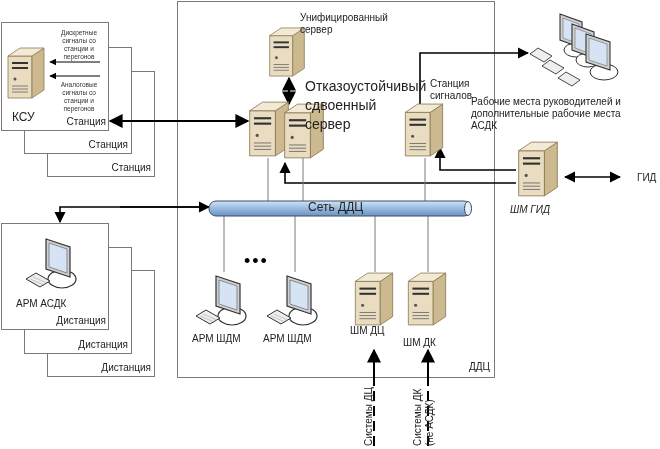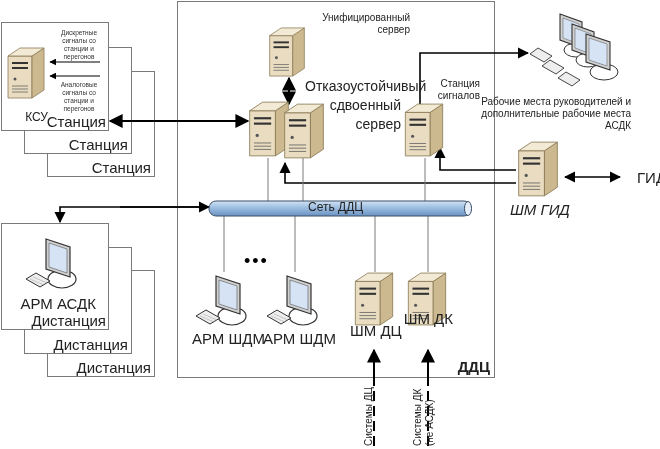--- a/index.html
+++ b/index.html
@@ -1,20 +1,20 @@
 <!DOCTYPE html>
 <html><head>
 <meta charset="utf-8">
 <style>
   html, body { margin:0; padding:0; background:#ffffff; }
   body { width:660px; height:449px; position:relative; overflow:hidden;
          font-family:"Liberation Sans", "DejaVu Sans", sans-serif; color:#222; }
   .box { position:absolute; border:1px solid #7a7a7a; background:#fff; }
-  .lbl { position:absolute; font-size:15px; line-height:13px; color:#222; white-space:nowrap; }
-  .ctr { text-align:right; }
+  .lbl { position:absolute; font-size:10px; line-height:13px; color:#222; white-space:nowrap; }
+  .ctr { text-align:left; }
   .tiny { font-size:6.5px; line-height:8px; color:#333; text-align:center; }
   .vtext { position:absolute; font-size:10px; line-height:11px; color:#222;
            transform:rotate(-90deg); transform-origin:left top; white-space:nowrap; }
   svg.lines { position:absolute; left:0; top:0; }
   .icon { position:absolute; }
 </style>
 </head>
 <body>
 
 <div class="box" style="left:47px;top:71px;width:106px;height:104px;">
@@ -34,21 +34,21 @@
   <span class="lbl" style="right:3px;bottom:2px;">Дистанция</span>
 </div>
 <div class="box" style="left:24px;top:247px;width:106px;height:105px;">
   <span class="lbl" style="right:3px;bottom:2px;">Дистанция</span>
 </div>
 <div class="box" style="left:1px;top:223px;width:106px;height:105px;">
   <span class="lbl" style="right:2px;bottom:2px;">Дистанция</span>
   <span class="lbl ctr" style="left:14px;top:73px;width:80px;">АРМ АСДК</span>
 </div>
 
-<div class="box" style="left:177px;top:1px;width:316px;height:375px;font-weight:bold;">
+<div class="box" style="left:177px;top:1px;width:316px;height:375px;">
   <span class="lbl" style="right:4px;bottom:4px;">ДДЦ</span>
 </div>
 
 <svg class="lines" width="660" height="449">
   <defs>
     <marker id="ah" viewBox="0 0 10 10" refX="9" refY="5" markerWidth="7" markerHeight="7" orient="auto-start-reverse">
       <path d="M0,0 L10,5 L0,10 z" fill="#000"></path>
     </marker>
     <linearGradient id="pipeGrad" x1="0" y1="0" x2="0" y2="1">
       <stop offset="0" stop-color="#d2e3f4"></stop>
@@ -191,21 +191,21 @@
   <polygon points="2,10 14,2 38,2 26,10" fill="#f3ead6" stroke="#8a7a55" stroke-width="0.8"></polygon>
   <rect x="6" y="16" width="16" height="2" fill="#333"></rect>
     <rect x="6" y="21" width="16" height="2" fill="#333"></rect>
   <circle cx="9" cy="33" r="1.5" fill="#555"></circle>
   <g stroke="#666" stroke-width="0.8">
       <line x1="6" y1="40" x2="22" y2="40"></line>
       <line x1="6" y1="43" x2="22" y2="43"></line>
       <line x1="6" y1="46" x2="22" y2="46"></line>
     </g>
 </svg>
-<span class="lbl ctr" style="left:403px;top:312px;width:50px;">ШМ ДК</span>
+<span class="lbl ctr" style="left:403px;top:336px;width:50px;">ШМ ДК</span>
 
 <svg class="icon" style="left:515px;top:140px;" width="46" height="58" viewBox="0 0 40 54">
   <polygon points="2,10 26,10 26,52 2,52" fill="#e9dcc0" stroke="#8a7a55" stroke-width="0.8"></polygon>
   <polygon points="26,10 38,2 38,44 26,52" fill="#cdb98f" stroke="#8a7a55" stroke-width="0.8"></polygon>
   <polygon points="2,10 14,2 38,2 26,10" fill="#f3ead6" stroke="#8a7a55" stroke-width="0.8"></polygon>
   <rect x="6" y="16" width="16" height="2" fill="#333"></rect>
     <rect x="6" y="21" width="16" height="2" fill="#333"></rect>
   <circle cx="9" cy="33" r="1.5" fill="#555"></circle>
   <g stroke="#666" stroke-width="0.8">
       <line x1="6" y1="40" x2="22" y2="40"></line>

